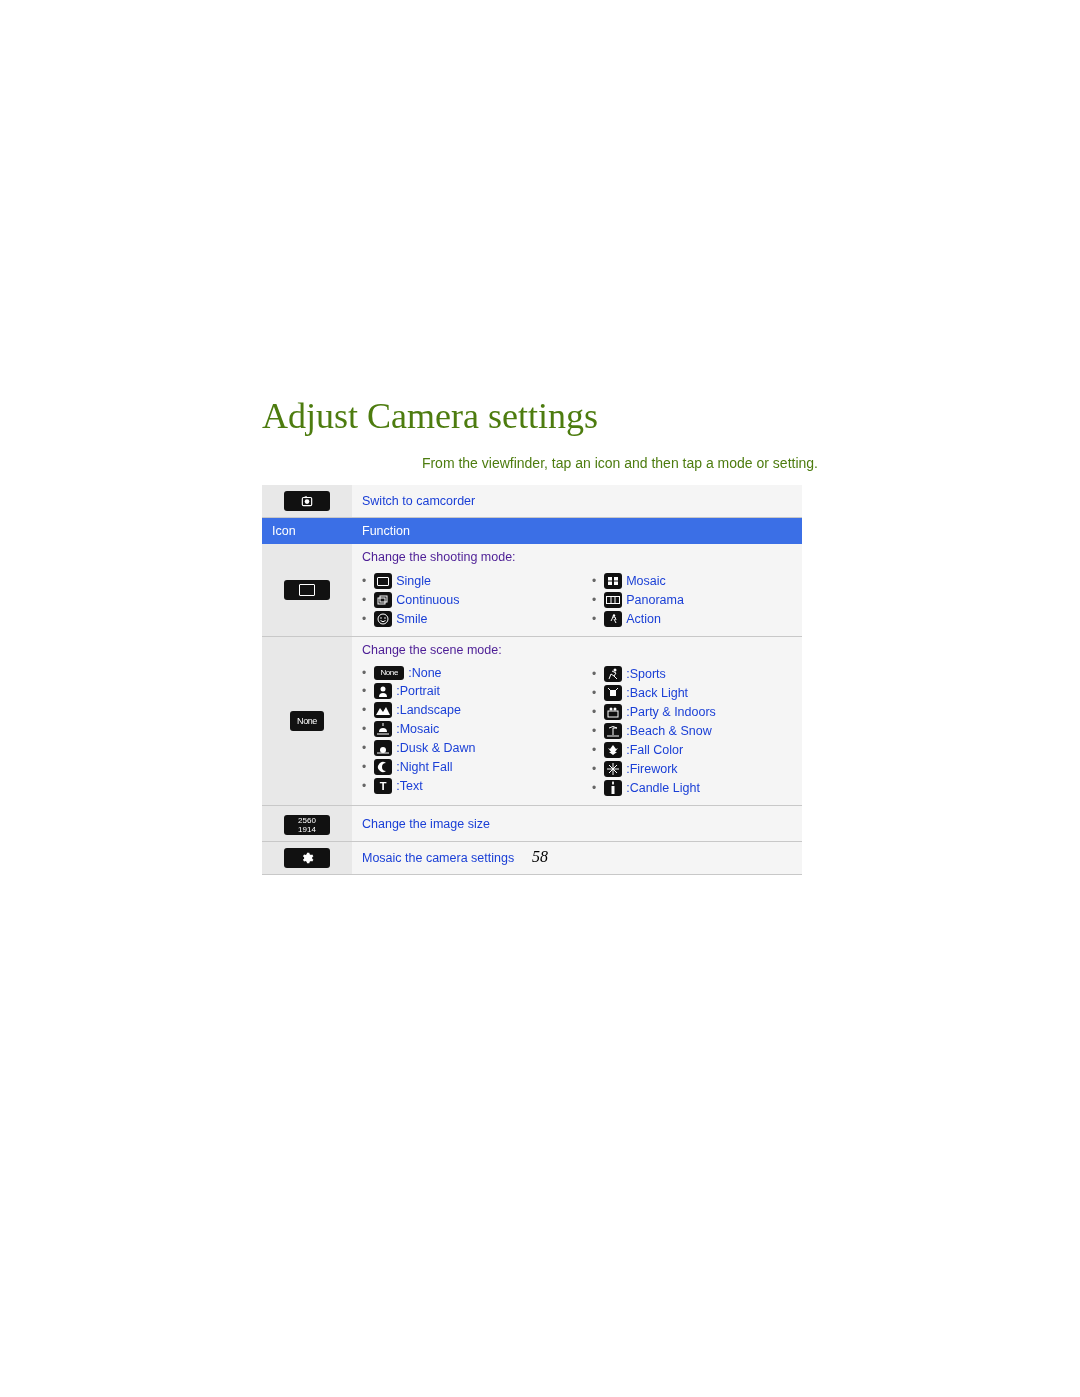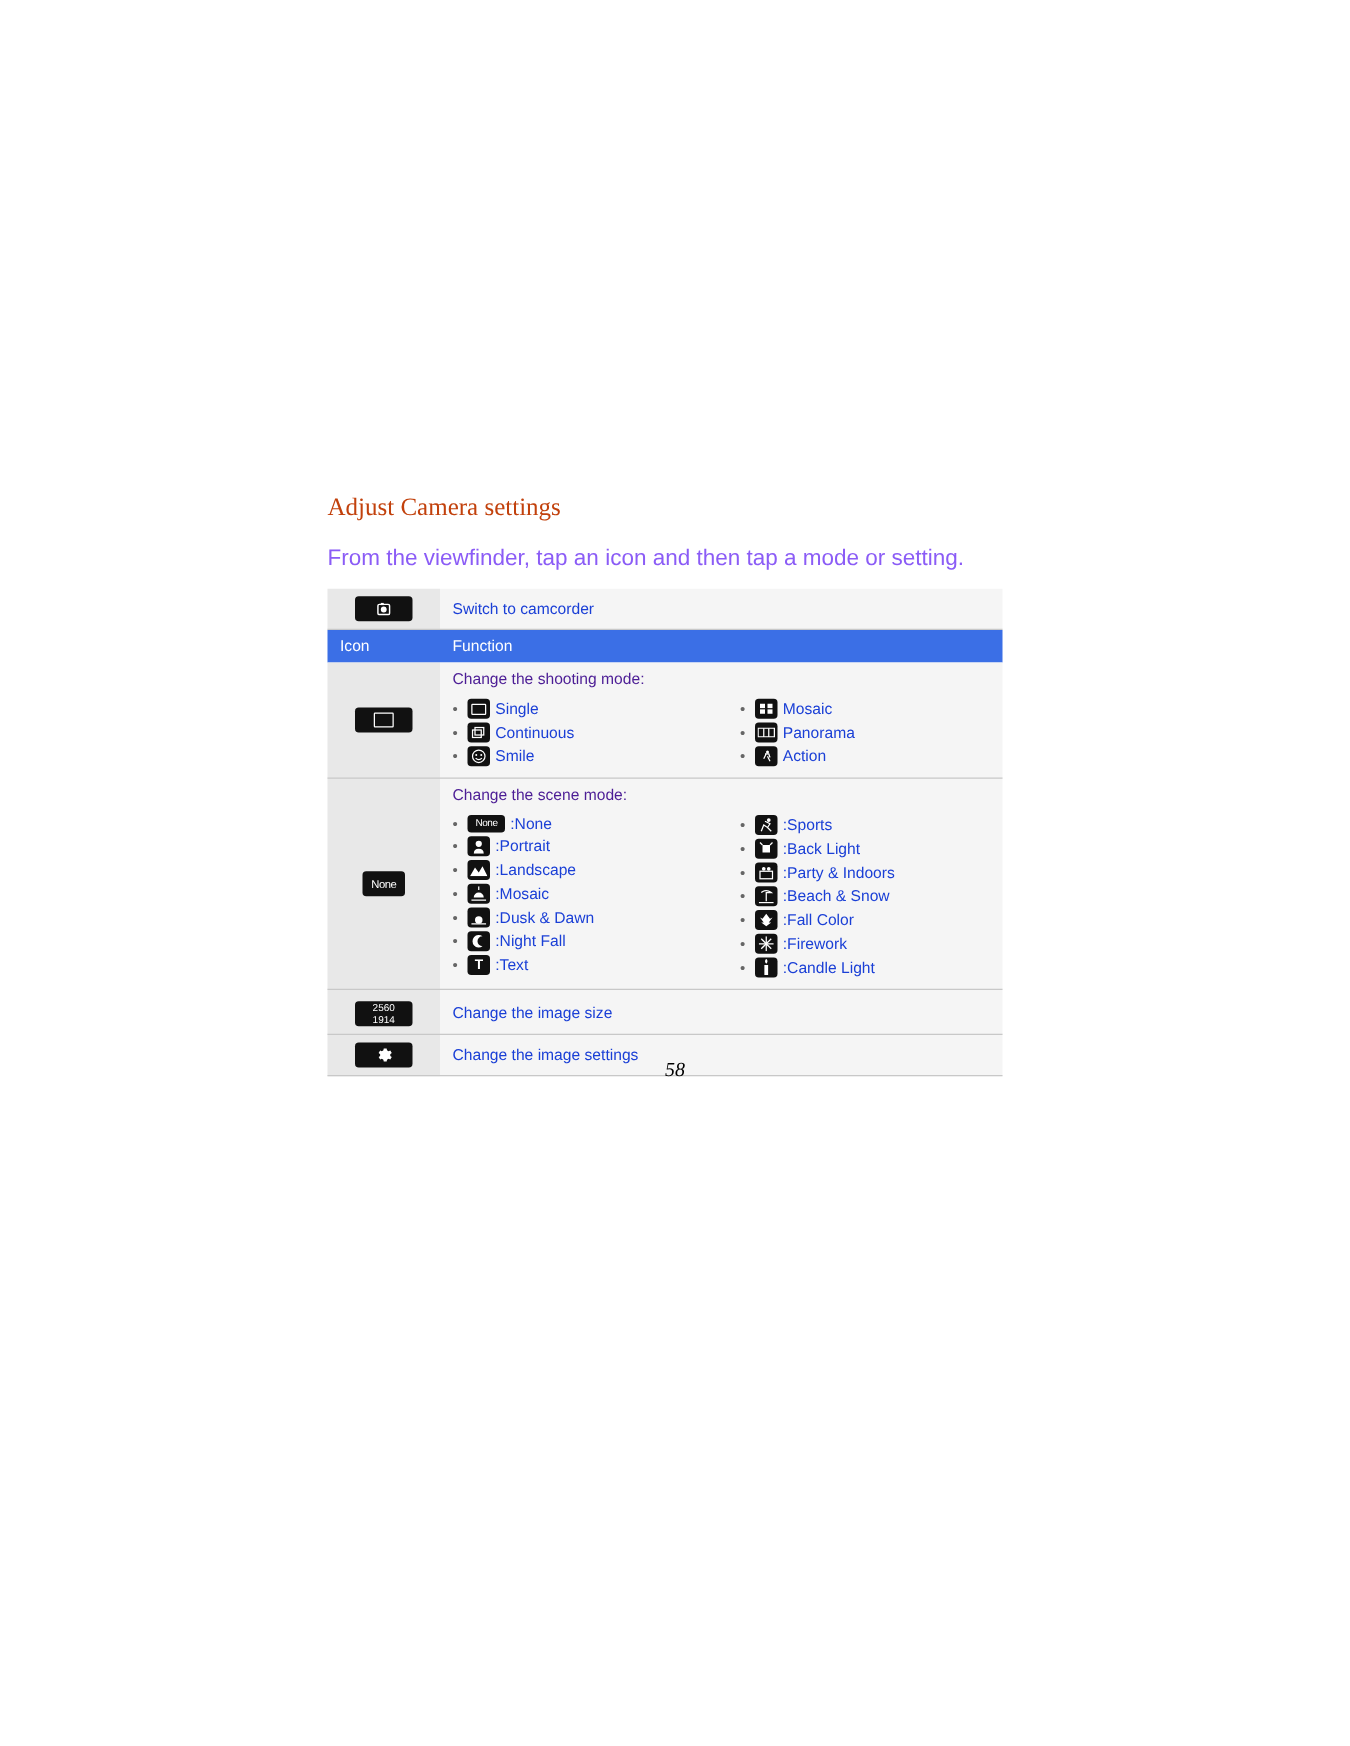--- a/index.html
+++ b/index.html
@@ -14,28 +14,29 @@
   }
   .page {
     position: absolute;
     left: 262px;
     top: 395px;
     width: 556px;
   }
   h2.title {
     font-family: "Times New Roman", Times, serif;
     font-weight: normal;
-    font-size: 20px;
-    color: #c2410c;
+    font-size: 36px;
+    color: #4d7c0f;
     margin: 0 0 18px 0;
   }
   .intro {
-    font-size: 18px;
+    font-size: 14px;
     margin: 0 0 14px 0;
-    color: #8b5cf6;
+    color: #4d7c0f;
+    text-align: right;
   }
   table.settings {
     width: 540px;
     border-collapse: collapse;
     font-size: 12.5px;
   }
   table.settings th {
     background: #3b6fe6;
     color: #fff;
     text-align: left;
@@ -398,20 +399,20 @@
     </tr>
 
     <tr>
       <td class="icon-cell">
         <span class="ibox">
           <svg class="gear" viewBox="0 0 24 24" fill="#fff">
                 <path d="M12 8a4 4 0 1 0 0 8 4 4 0 0 0 0-8zm9 4a7 7 0 0 0-.1-1.2l2.1-1.6-2-3.4-2.5 1a7 7 0 0 0-2-1.2L16 3h-4l-.5 2.6a7 7 0 0 0-2 1.2l-2.5-1-2 3.4 2.1 1.6A7 7 0 0 0 7 12a7 7 0 0 0 .1 1.2l-2.1 1.6 2 3.4 2.5-1a7 7 0 0 0 2 1.2L12 21h4l.5-2.6a7 7 0 0 0 2-1.2l2.5 1 2-3.4-2.1-1.6A7 7 0 0 0 21 12z"></path>
               </svg>
         </span>
       </td>
-      <td class="func-cell">Change the image settings</td>
+      <td class="func-cell">Mosaic the camera settings</td>
     </tr>
 
   </tbody>
     </table>
 </div>
 
 <div class="page-num">58</div>
 
 </body></html>

